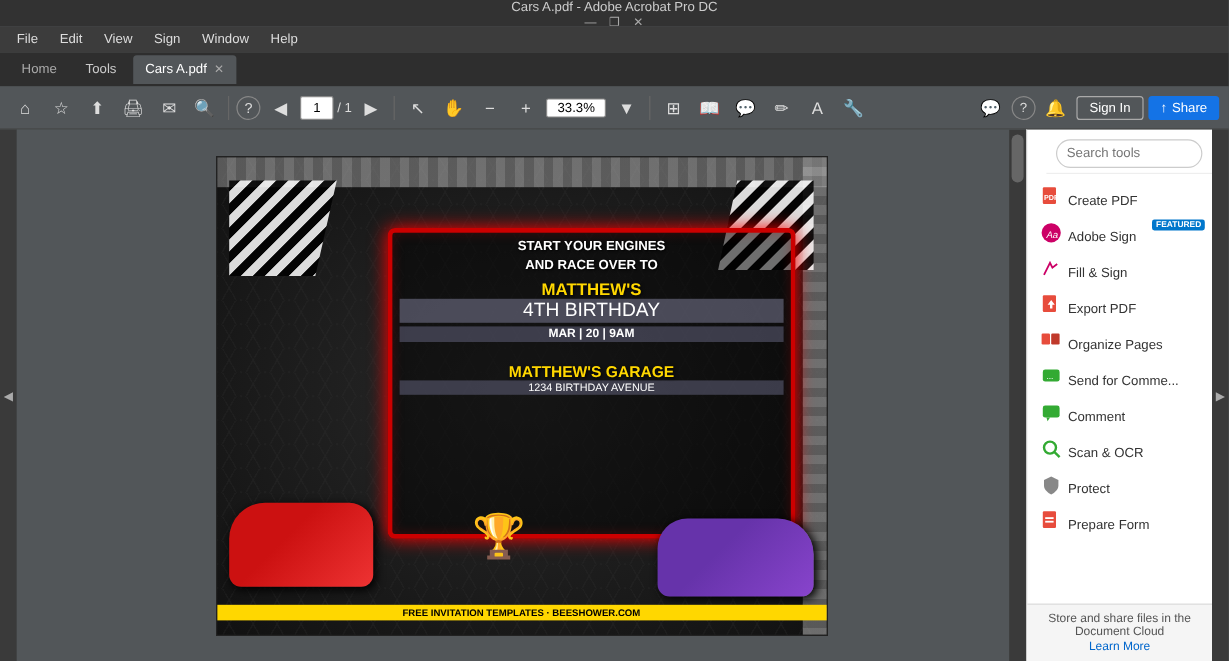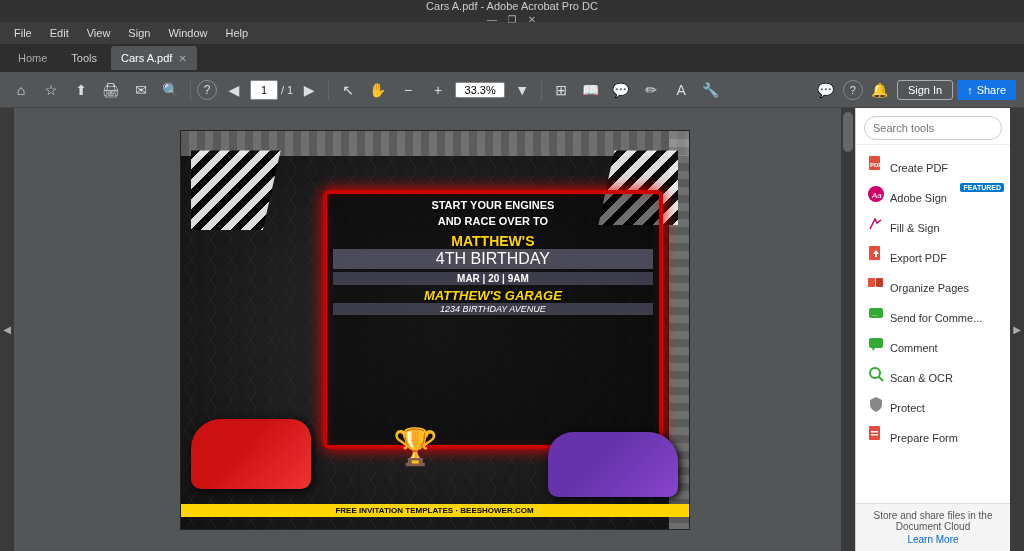--- a/index.html
+++ b/index.html
@@ -327,20 +327,21 @@
       width: 155px;
       background: #fff;
       border-left: 1px solid #ccc;
       display: flex;
       flex-direction: column;
       overflow: hidden;
     }
     #right-panel-header {
       padding: 8px 8px 4px;
       border-bottom: 1px solid #eee;
+      margin-left: 16px;
     }
     #search-tools-input {
       width: 100%;
       height: 24px;
       border: 1px solid #ccc;
       border-radius: 12px;
       padding: 0 8px;
       font-size: 11px;
       color: #666;
       outline: none;
@@ -503,21 +504,21 @@
       <div class="pdf-text-block">
         <div class="pdf-main-text">START YOUR ENGINES</div>
         <div class="pdf-main-text">AND RACE OVER TO</div>
         <div style="margin-top:4px;">
           <div class="pdf-name">MATTHEW'S</div>
           <div class="pdf-bday">4TH BIRTHDAY</div>
         </div>
         <div style="margin-top:3px;">
           <div class="pdf-date-bar">MAR | 20 | 9AM</div>
         </div>
-        <div style="margin-top:3px;font-style:italic;">
+        <div style="margin-top:17px;">
           <div class="pdf-garage">MATTHEW'S GARAGE</div>
           <div class="pdf-address">1234 BIRTHDAY AVENUE</div>
         </div>
       </div>
 
       <div class="car-mcqueen"></div>
       <div class="car-purple"></div>
 
       <div class="trophy">🏆</div>
 

